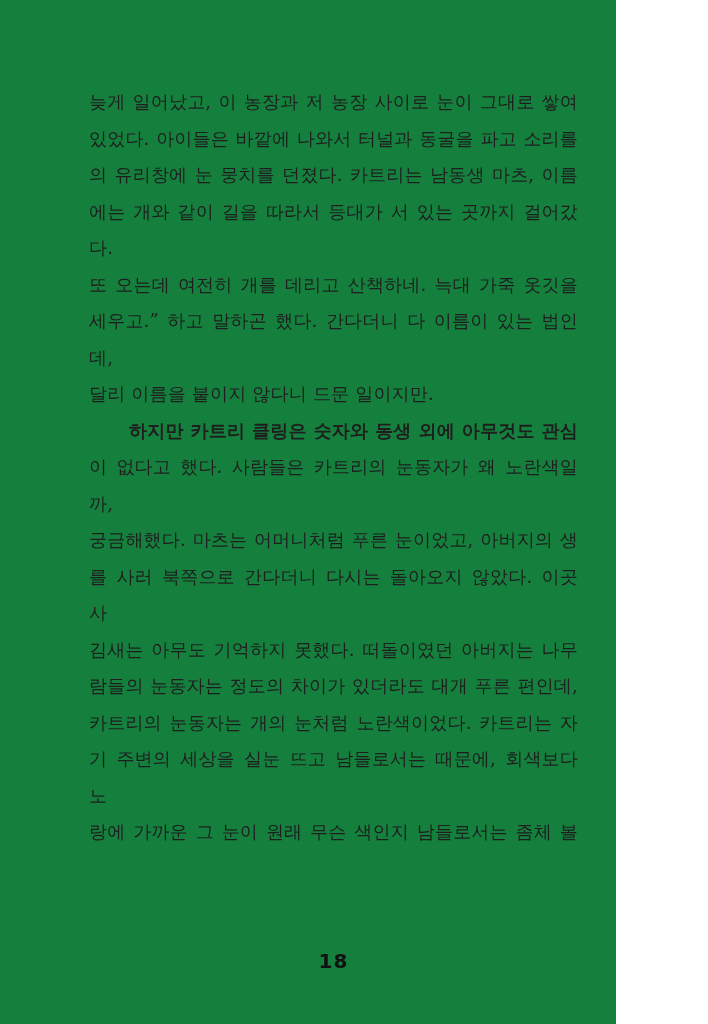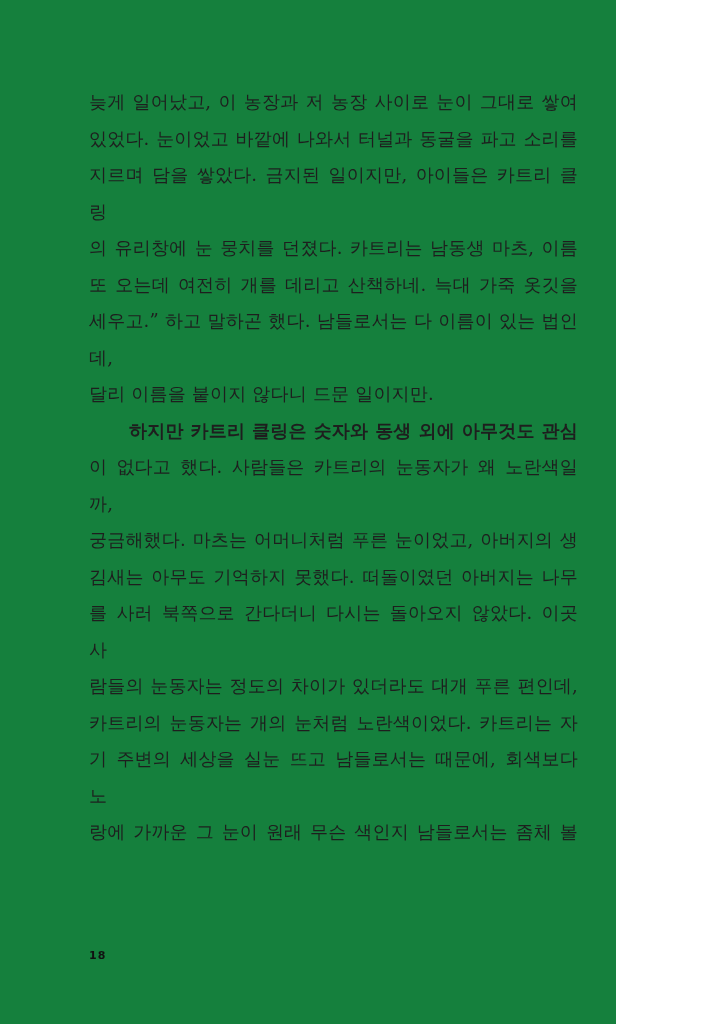--- a/index.html
+++ b/index.html
@@ -39,49 +39,50 @@
   }
   .line.indent-first {
     text-indent: 40px;
     font-weight: bold;
   }
   .page-number {
     position: absolute;
     left: 89px;
     top: 949px;
     width: 489px;
+    text-align: center;
     font-family: "DejaVu Sans", "Liberation Sans", sans-serif;
     font-weight: bold;
-    font-size: 11px;
+    font-size: 20px;
     letter-spacing: 1px;
     color: #111111;
   }
 </style>
 </head>
 <body>
 
 <div class="page">
   <div class="text-block">
 
     <div class="para">
       <div class="line">늦게 일어났고, 이 농장과 저 농장 사이로 눈이 그대로 쌓여</div>
-      <div class="line">있었다. 눈이었고 바깥에 나와서 터널과 동굴을 파고 소리를</div>
-      <div class="line">지르며 담을 쌓았다. 금지된 일이지만, 아이들은 카트리 클링</div>
+      <div class="line">있었다. 아이들은 바깥에 나와서 터널과 동굴을 파고 소리를</div>
       <div class="line">의 유리창에 눈 뭉치를 던졌다. 카트리는 남동생 마츠, 이름</div>
+      <div class="line">에는 개와 같이 길을 따라서 등대가 서 있는 곳까지 걸어갔다.</div>
       <div class="line">또 오는데 여전히 개를 데리고 산책하네. 늑대 가죽 옷깃을</div>
-      <div class="line">세우고.” 하고 말하곤 했다. 남들로서는 다 이름이 있는 법인데,</div>
+      <div class="line">세우고.” 하고 말하곤 했다. 간다더니 다 이름이 있는 법인데,</div>
       <div class="line para-end">달리 이름을 붙이지 않다니 드문 일이지만.</div>
     </div>
 
     <div class="para">
       <div class="line indent-first">하지만 카트리 클링은 숫자와 동생 외에 아무것도 관심</div>
       <div class="line">이 없다고 했다. 사람들은 카트리의 눈동자가 왜 노란색일까,</div>
       <div class="line">궁금해했다. 마츠는 어머니처럼 푸른 눈이었고, 아버지의 생</div>
+      <div class="line">를 사러 북쪽으로 간다더니 다시는 돌아오지 않았다. 이곳 사</div>
       <div class="line">김새는 아무도 기억하지 못했다. 떠돌이였던 아버지는 나무</div>
-      <div class="line">를 사러 북쪽으로 간다더니 다시는 돌아오지 않았다. 이곳 사</div>
       <div class="line">람들의 눈동자는 정도의 차이가 있더라도 대개 푸른 편인데,</div>
       <div class="line">카트리의 눈동자는 개의 눈처럼 노란색이었다. 카트리는 자</div>
       <div class="line">기 주변의 세상을 실눈 뜨고 남들로서는 때문에, 회색보다 노</div>
       <div class="line">랑에 가까운 그 눈이 원래 무슨 색인지 남들로서는 좀체 볼</div>
 
     </div>
 
   </div>
 
   <div class="page-number">18</div>

